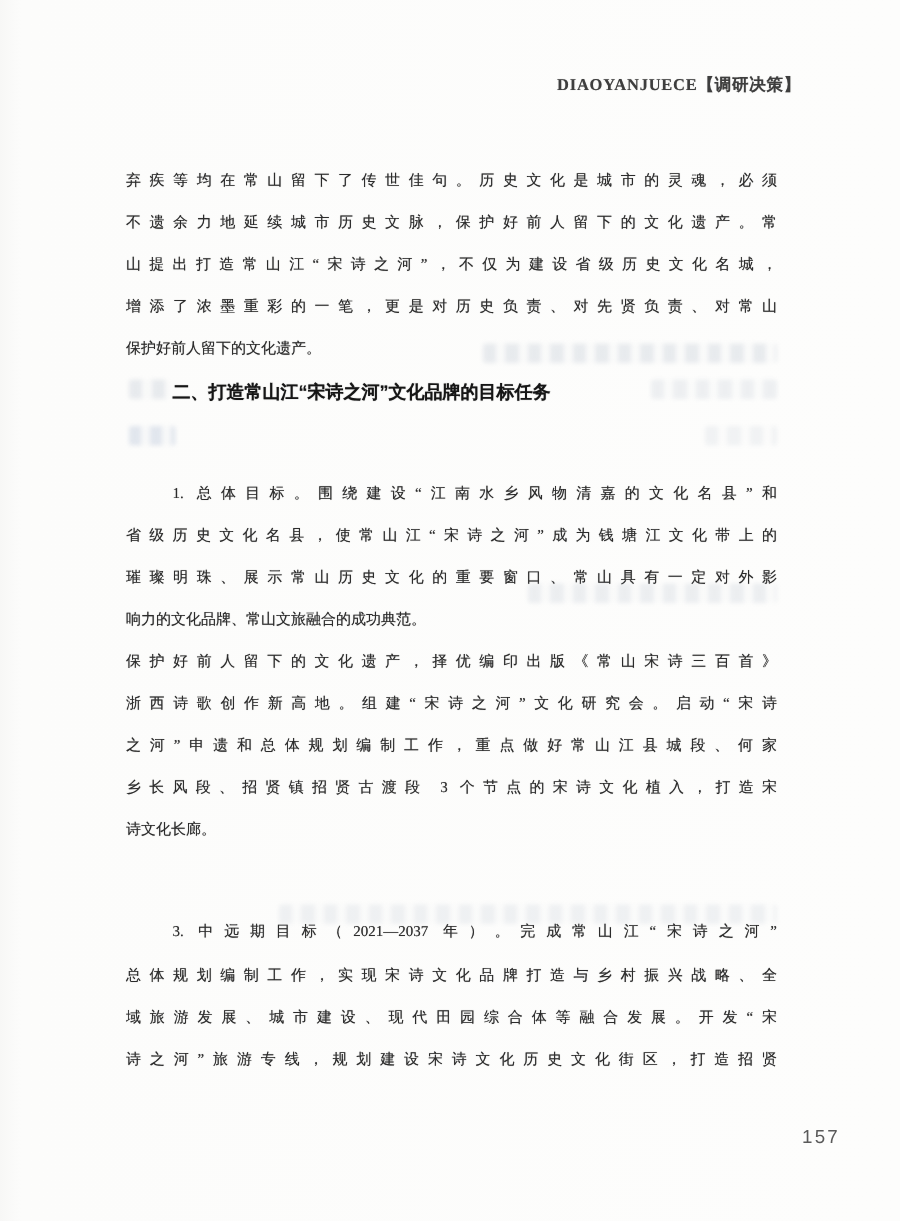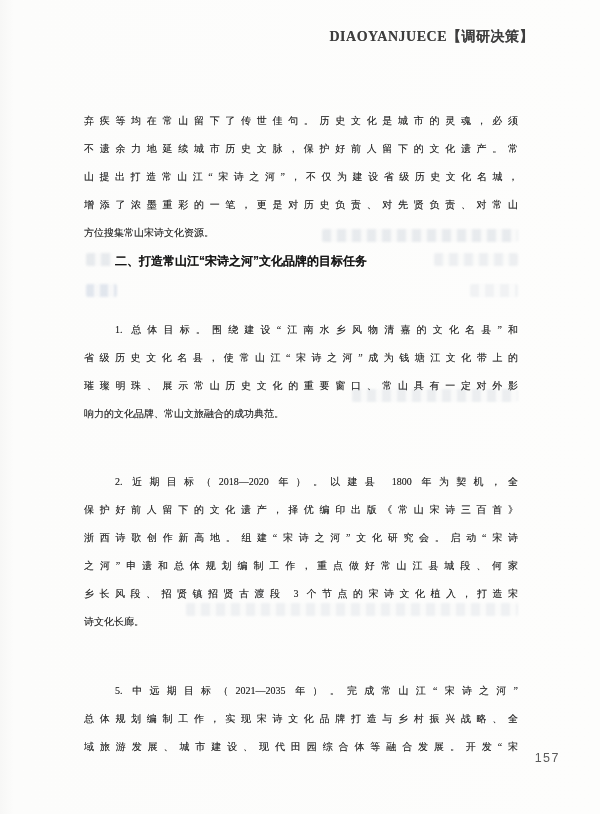--- a/index.html
+++ b/index.html
@@ -10,22 +10,22 @@
     overflow: hidden;
     font-family: "Liberation Serif", serif;
   }
   .page {
     position: absolute; inset: 0;
     background: linear-gradient(90deg, #f7f7f6 0, #fcfcfb 14px, #fdfdfc 100%);
   }
   
   .running-head {
     position: absolute;
-    top: 28px; right: 66px;
-    font-size: 14px;
+    top: 49px; right: 66px;
+    font-size: 11px;
     font-weight: bold;
     letter-spacing: 0.5px;
     color: #3e3e3e;
     font-family: "Liberation Serif", serif;
     text-shadow: 0 0 0.5px rgba(60,60,60,0.55);
   }
   
   .page-body {
     position: absolute;
     left: 84px; top: 107px;
@@ -88,35 +88,35 @@
 
 <div class="page">
 
   <div class="running-head">DIAOYANJUECE【调研决策】</div>
 
   <div class="page-body">
     <div class="ln">弃疾等均在常山留下了传世佳句。历史文化是城市的灵魂，必须</div>
     <div class="ln">不遗余力地延续城市历史文脉，保护好前人留下的文化遗产。常</div>
     <div class="ln">山提出打造常山江“宋诗之河”，不仅为建设省级历史文化名城，</div>
     <div class="ln">增添了浓墨重彩的一笔，更是对历史负责、对先贤负责、对常山</div>
-    <div class="ln end">方位搜集常山宋诗文化资源。</div>
+    <div class="ln end">保护好前人留下的文化遗产。</div>
     <div class="ln heading">二、打造常山江“宋诗之河”文化品牌的目标任务</div>
     <div class="ln indent">1. 总体目标。围绕建设“江南水乡风物清嘉的文化名县”和</div>
     <div class="ln">省级历史文化名县，使常山江“宋诗之河”成为钱塘江文化带上的</div>
     <div class="ln">璀璨明珠、展示常山历史文化的重要窗口、常山具有一定对外影</div>
     <div class="ln end">响力的文化品牌、常山文旅融合的成功典范。</div>
-    <div class="ln indent">2. 近期目标（2018—2020 年）。以建县 1800 年为契机，全</div>
     <div class="ln">保护好前人留下的文化遗产，择优编印出版《常山宋诗三百首》</div>
     <div class="ln">浙西诗歌创作新高地。组建“宋诗之河”文化研究会。启动“宋诗</div>
     <div class="ln">之河”申遗和总体规划编制工作，重点做好常山江县城段、何家</div>
     <div class="ln">乡长风段、招贤镇招贤古渡段 3 个节点的宋诗文化植入，打造宋</div>
     <div class="ln end">诗文化长廊。</div>
-    <div class="ln indent">5. 中远期目标（2021—2035 年）。完成常山江“宋诗之河”</div>
+    <div class="ln indent">3. 中远期目标（2021—2037 年）。完成常山江“宋诗之河”</div>
     <div class="ln">总体规划编制工作，实现宋诗文化品牌打造与乡村振兴战略、全</div>
     <div class="ln">域旅游发展、城市建设、现代田园综合体等融合发展。开发“宋</div>
+    <div class="ln">诗之河”旅游专线，规划建设宋诗文化历史文化街区，打造招贤</div>
   </div>
 
   <div class="smudge s1"></div>
   <div class="smudge s2"></div>
   <div class="smudge s3"></div>
   <div class="smudge s4"></div>
   <div class="smudge s5"></div>
   <div class="smudge s6"></div>
   <div class="smudge s7"></div>
 

